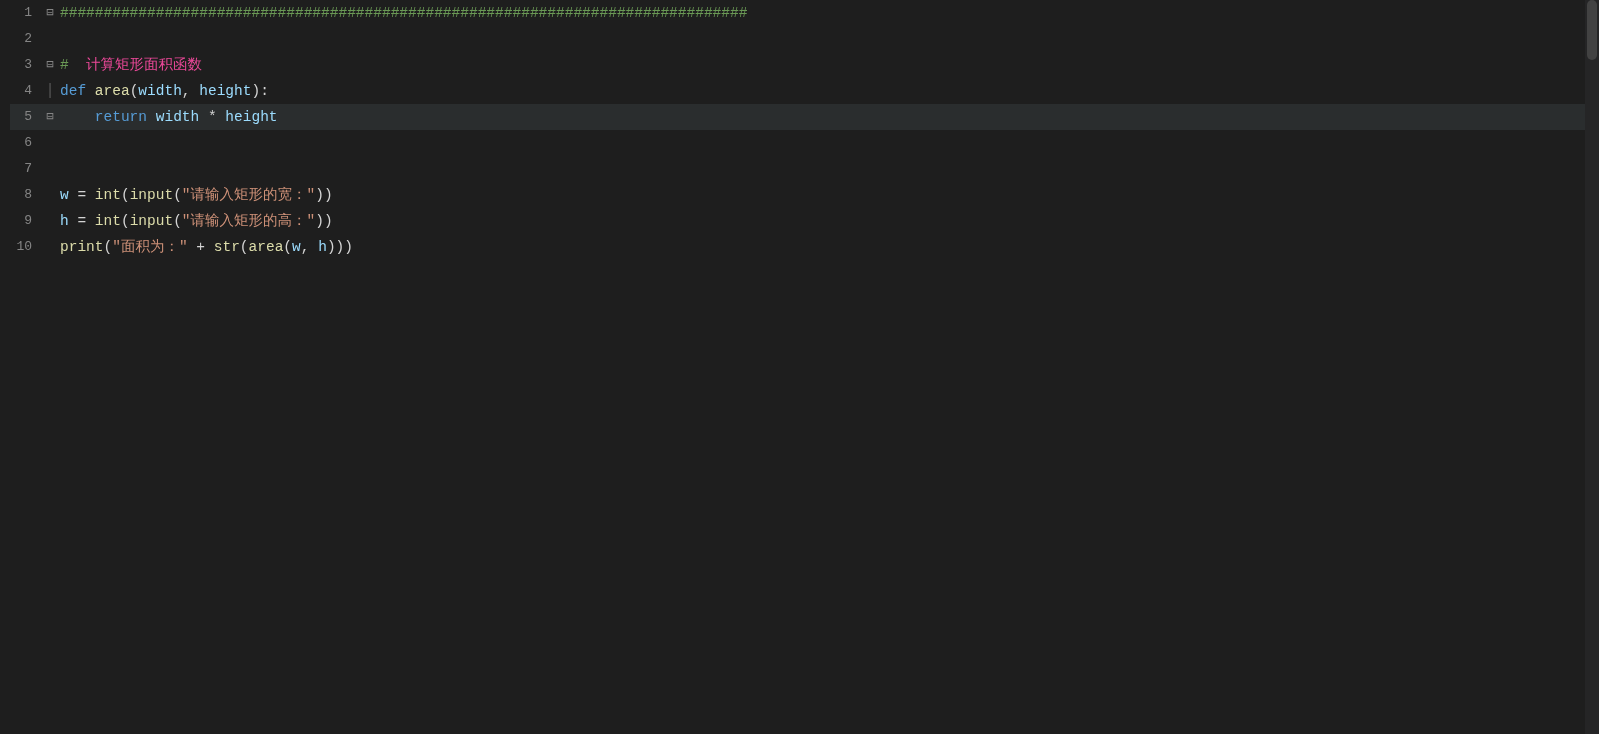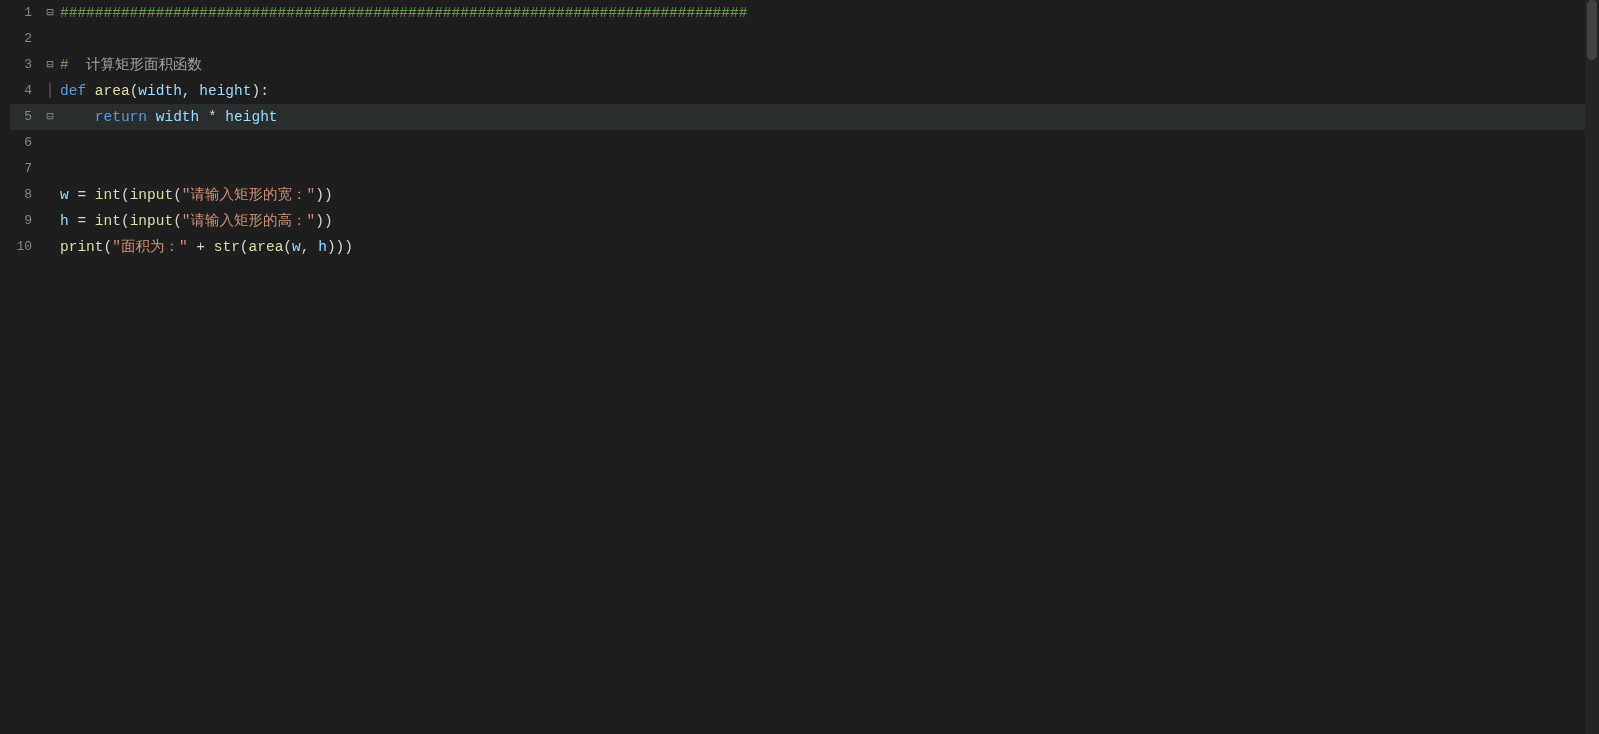--- a/index.html
+++ b/index.html
@@ -87,21 +87,21 @@
       background-color: #2a2d2e;
     }
   </style>
 </head>
 <body>
 
 <div class="editor-container">
   <div class="code-area" id="code-area">
   <div class="code-line"><span class="line-number-col">1</span><span class="fold-col"><span style="color: rgb(133, 133, 133); font-size: 12px;">⊟</span></span><span class="code-content"><span style="color: rgb(106, 153, 85);">###############################################################################</span></span></div>
       <div class="code-line"><span class="line-number-col">2</span><span class="fold-col"></span><span class="code-content"></span></div>
-      <div class="code-line"><span class="line-number-col">3</span><span class="fold-col"><span style="color: rgb(133, 133, 133); font-size: 12px;">⊟</span></span><span class="code-content"><span style="color: rgb(106, 153, 85);">#  </span><span style="color: #a3a3a3;">计算矩形面积函数</span></span></div>
+      <div class="code-line"><span class="line-number-col">3</span><span class="fold-col"><span style="color: rgb(133, 133, 133); font-size: 12px;">⊟</span></span><span class="code-content"><span style="color: rgb(106, 153, 85);">#  </span><span style="color: #ec4899;">计算矩形面积函数</span></span></div>
       <div class="code-line"><span class="line-number-col">4</span><span class="fold-col"><span style="color: rgb(85, 85, 85); font-size: 16px;">|</span></span><span class="code-content"><span style="color: rgb(86, 156, 214);">def</span><span style="color: rgb(212, 212, 212);"> </span><span style="color: rgb(220, 220, 170);">area</span><span style="color: rgb(212, 212, 212);">(</span><span style="color: rgb(156, 220, 254);">width</span><span style="color: rgb(212, 212, 212);">, </span><span style="color: rgb(156, 220, 254);">height</span><span style="color: rgb(212, 212, 212);">):</span></span></div>
       <div class="code-line current-line-highlight"><span class="line-number-col">5</span><span class="fold-col"><span style="color: rgb(133, 133, 133); font-size: 12px;">⊟</span></span><span class="code-content"><span style="color: rgb(212, 212, 212);">    </span><span style="color: rgb(86, 156, 214);">return</span><span style="color: rgb(212, 212, 212);"> </span><span style="color: rgb(156, 220, 254);">width</span><span style="color: rgb(212, 212, 212);"> * </span><span style="color: rgb(156, 220, 254);">height</span></span></div>
       <div class="code-line"><span class="line-number-col">6</span><span class="fold-col"></span><span class="code-content"></span></div>
       <div class="code-line"><span class="line-number-col">7</span><span class="fold-col"></span><span class="code-content"></span></div>
       <div class="code-line"><span class="line-number-col">8</span><span class="fold-col"></span><span class="code-content"><span style="color: rgb(156, 220, 254);">w</span><span style="color: rgb(212, 212, 212);"> = </span><span style="color: rgb(220, 220, 170);">int</span><span style="color: rgb(212, 212, 212);">(</span><span style="color: rgb(220, 220, 170);">input</span><span style="color: rgb(212, 212, 212);">(</span><span style="color: rgb(206, 145, 120);">"请输入矩形的宽："</span><span style="color: rgb(212, 212, 212);">))</span></span></div>
       <div class="code-line"><span class="line-number-col">9</span><span class="fold-col"></span><span class="code-content"><span style="color: rgb(156, 220, 254);">h</span><span style="color: rgb(212, 212, 212);"> = </span><span style="color: rgb(220, 220, 170);">int</span><span style="color: rgb(212, 212, 212);">(</span><span style="color: rgb(220, 220, 170);">input</span><span style="color: rgb(212, 212, 212);">(</span><span style="color: rgb(206, 145, 120);">"请输入矩形的高："</span><span style="color: rgb(212, 212, 212);">))</span></span></div>
       <div class="code-line"><span class="line-number-col">10</span><span class="fold-col"></span><span class="code-content"><span style="color: rgb(220, 220, 170);">print</span><span style="color: rgb(212, 212, 212);">(</span><span style="color: rgb(206, 145, 120);">"面积为："</span><span style="color: rgb(212, 212, 212);"> + </span><span style="color: rgb(220, 220, 170);">str</span><span style="color: rgb(212, 212, 212);">(</span><span style="color: rgb(220, 220, 170);">area</span><span style="color: rgb(212, 212, 212);">(</span><span style="color: rgb(156, 220, 254);">w</span><span style="color: rgb(212, 212, 212);">, </span><span style="color: rgb(156, 220, 254);">h</span><span style="color: rgb(212, 212, 212);">)))</span></span></div>
     </div>
   <div class="scrollbar-track">
     <div class="scrollbar-thumb"></div>

